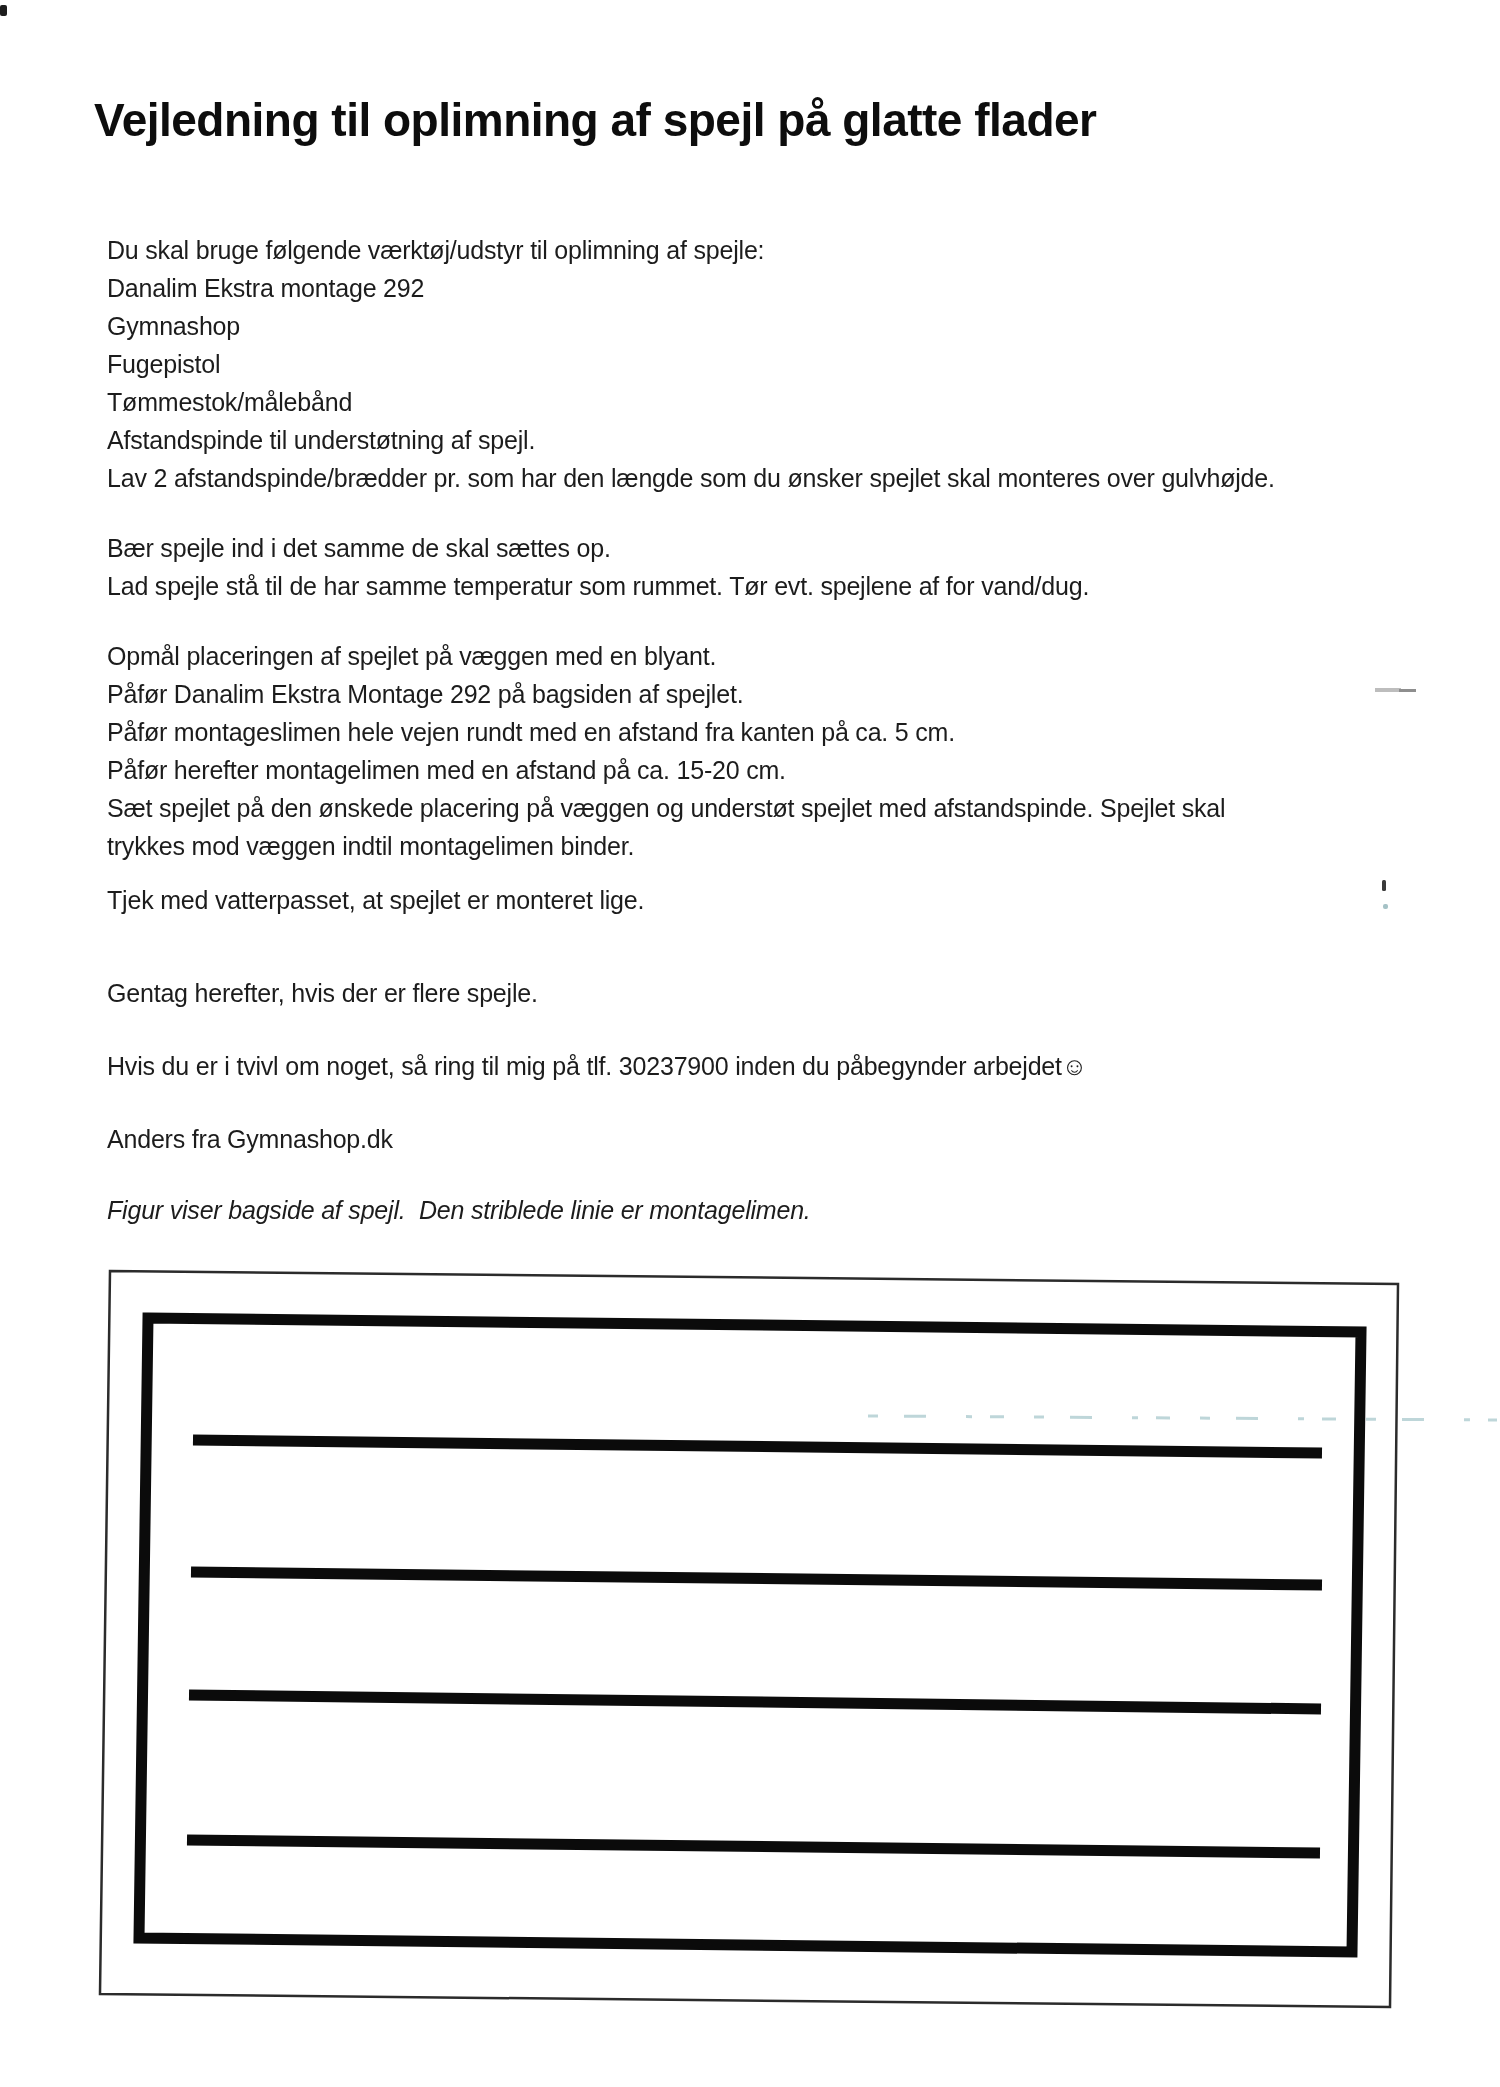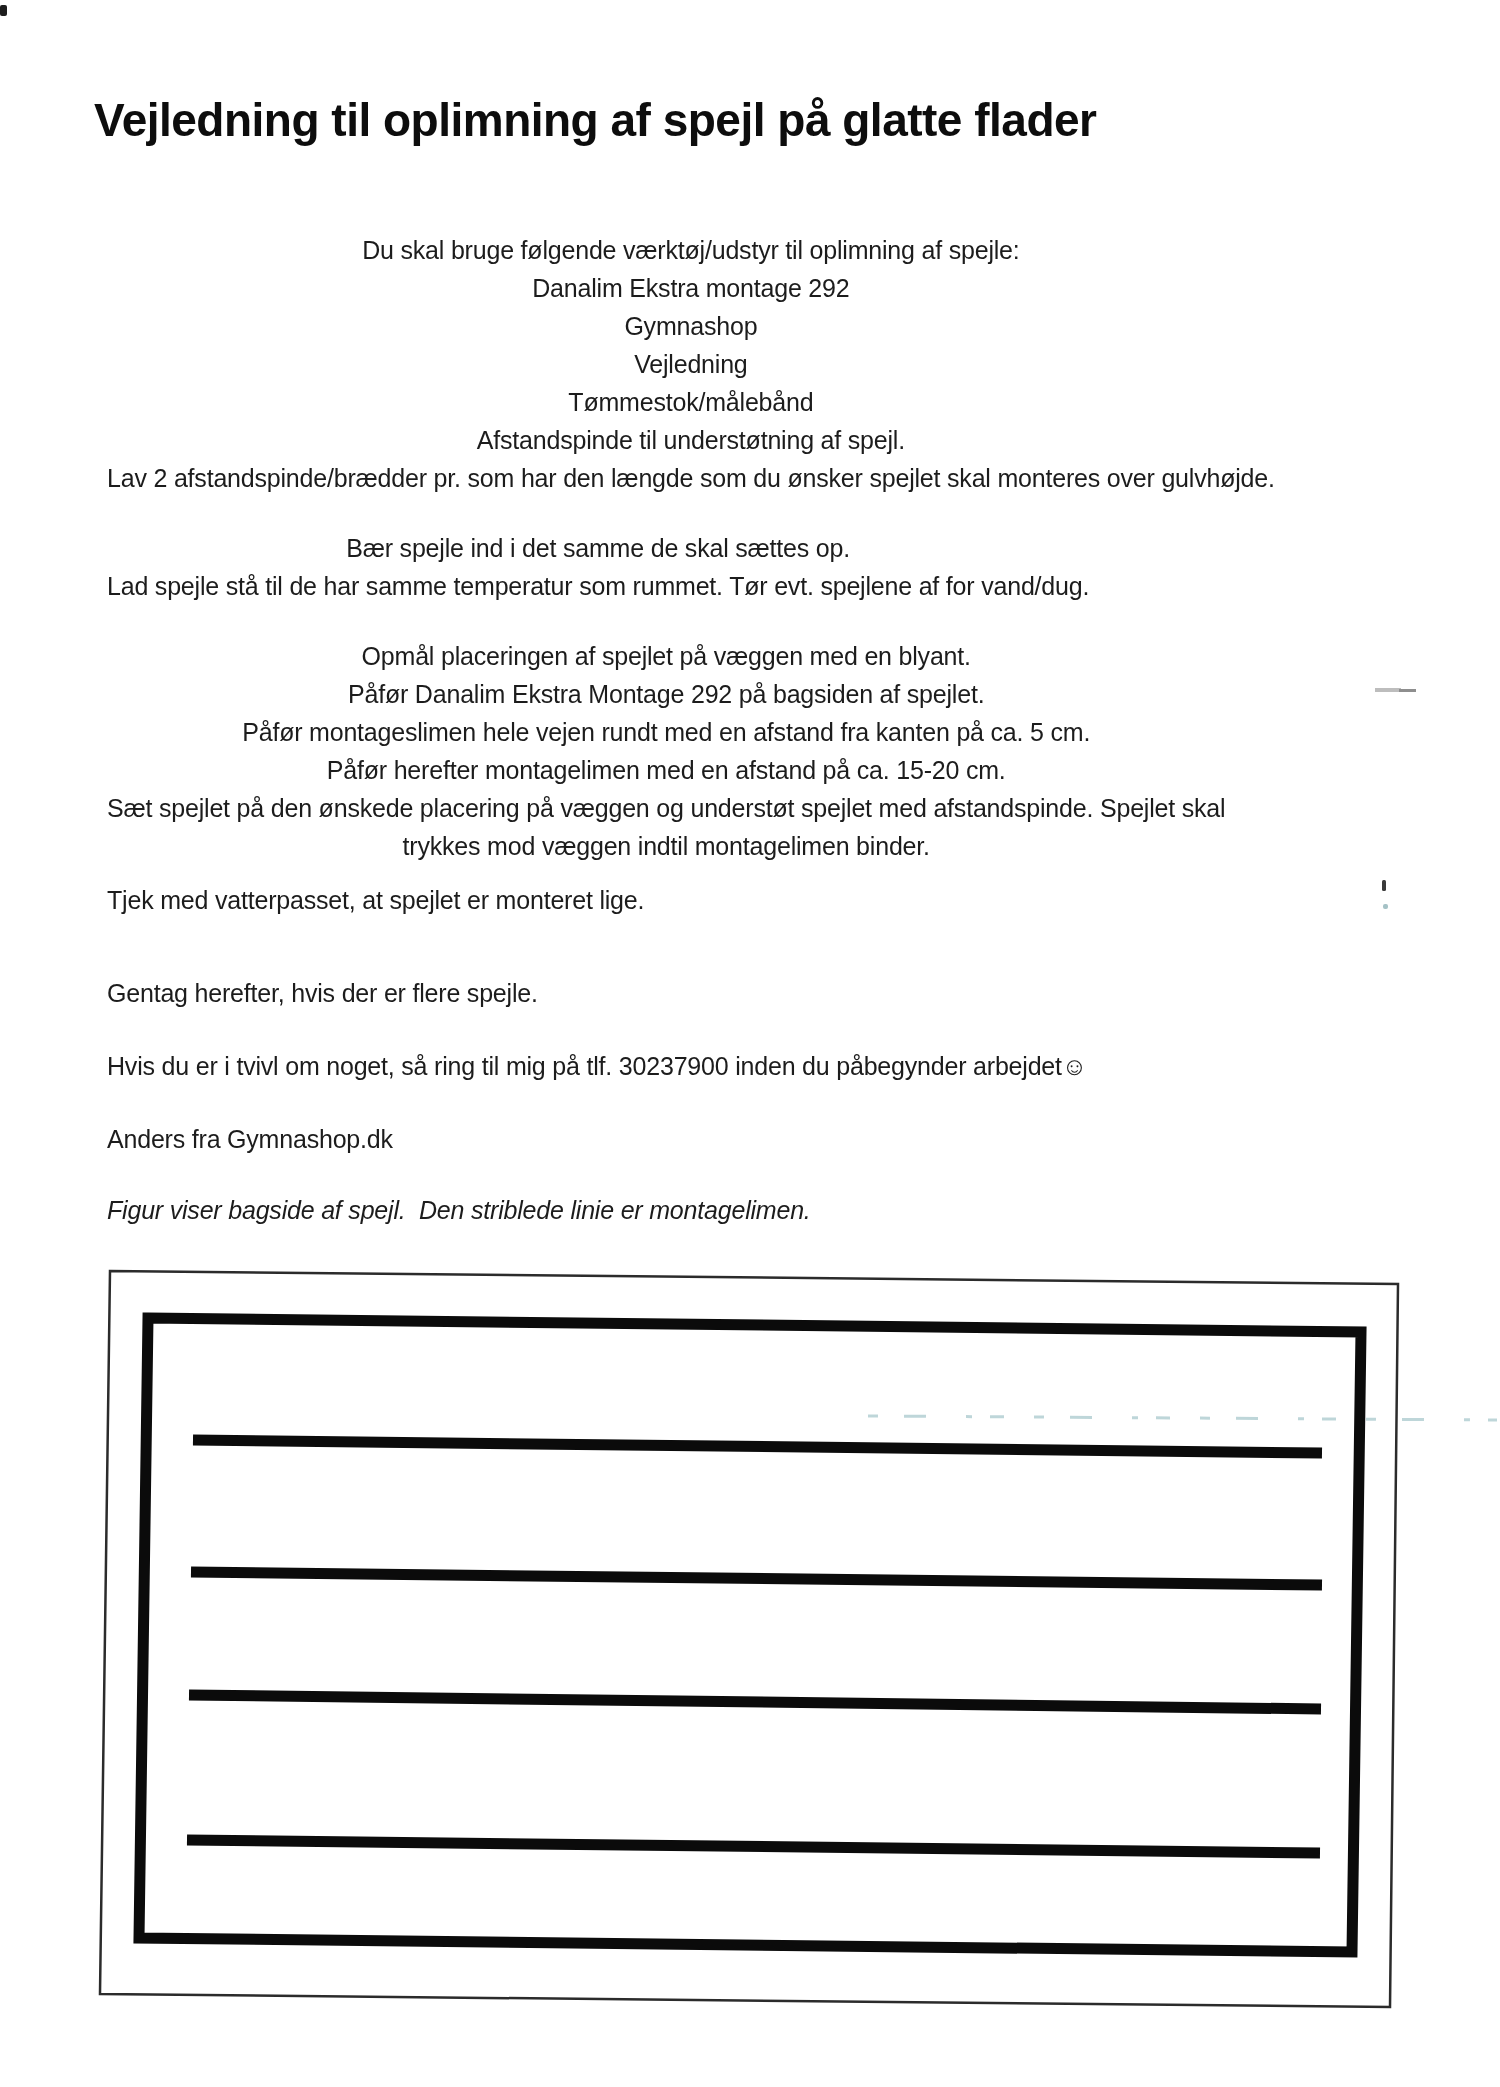--- a/index.html
+++ b/index.html
@@ -8,21 +8,20 @@
     background: #ffffff;
   }
   .page {
     position: relative;
     width: 1500px;
     height: 2087px;
     background: #ffffff;
     overflow: hidden;
     font-family: "Liberation Sans", sans-serif;
     color: #1c1c1c;
-    text-align: center;
   }
   .doc-title {
     position: absolute;
     left: 94px;
     top: 90px;
     margin: 0;
     font-size: 46px;
     line-height: 60px;
     font-weight: 700;
     letter-spacing: -0.5px;
@@ -56,21 +55,21 @@
 <body>
 
 <div class="page">
 
   <h1 class="doc-title">Vejledning til oplimning af spejl på glatte flader</h1>
 
   <div class="para" style="top:231px">
     <div class="line">Du skal bruge følgende værktøj/udstyr til oplimning af spejle:</div>
     <div class="line">Danalim Ekstra montage 292</div>
     <div class="line">Gymnashop</div>
-    <div class="line">Vejledning</div>
+    <div class="line">Fugepistol</div>
     <div class="line">Tømmestok/målebånd</div>
     <div class="line">Afstandspinde til understøtning af spejl.</div>
     <div class="line">Lav 2 afstandspinde/brædder pr. som har den længde som du ønsker spejlet skal monteres over gulvhøjde.</div>
   </div>
 
   <div class="para" style="top:529px">
     <div class="line">Bær spejle ind i det samme de skal sættes op.</div>
     <div class="line">Lad spejle stå til de har samme temperatur som rummet. Tør evt. spejlene af for vand/dug.</div>
   </div>
 

